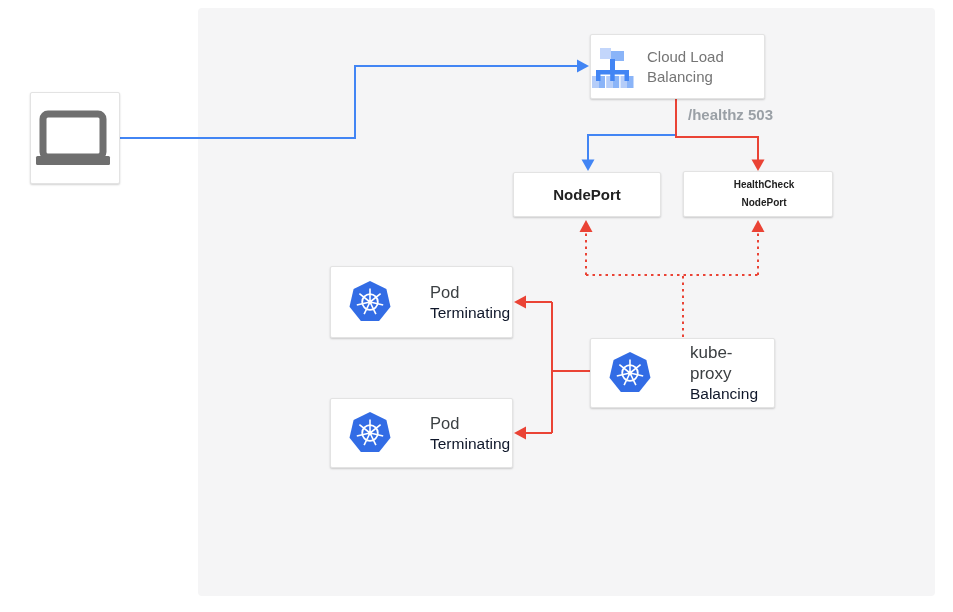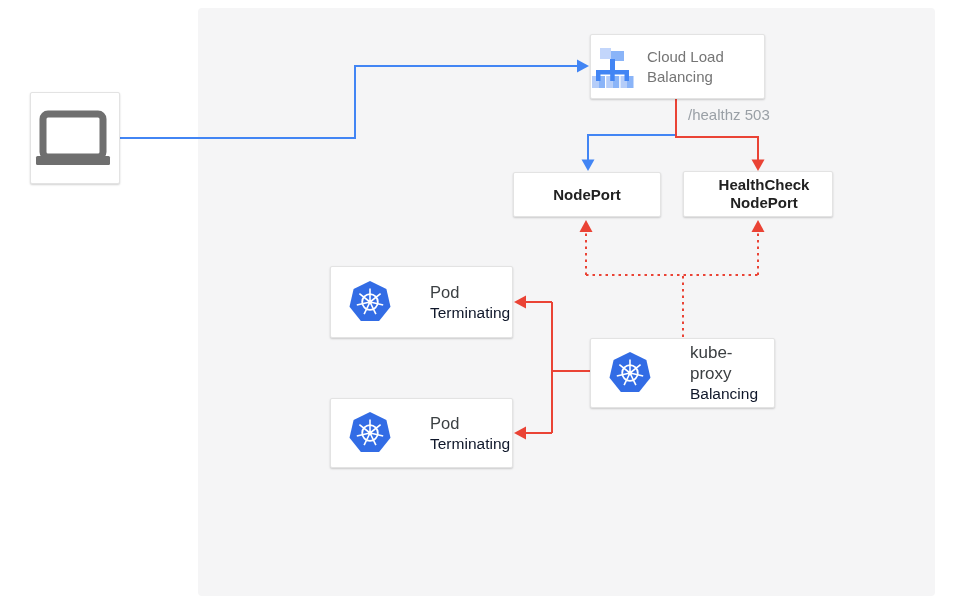--- a/index.html
+++ b/index.html
@@ -27,28 +27,28 @@
   .box{position:absolute;background:#fff;border:1px solid var(--box-border);
     box-shadow:0 1px 2px rgba(0,0,0,0.18);border-radius:2px;}
 
   .laptop-box{left:30px;top:92px;width:90px;height:92px;display:flex;
     align-items:center;justify-content:center;}
 
   .clb-box{left:590px;top:34px;width:175px;height:65px;display:flex;
     align-items:center;}
   .clb-text{margin-left:12px;font-size:15px;line-height:20px;color:var(--text-gray);}
 
-  .healthz{position:absolute;left:688px;top:106px;font-size:15px;font-weight:normal;
+  .healthz{position:absolute;left:688px;top:106px;font-size:15px;font-weight:bold;
     color:var(--label-gray);}
 
   .nodeport-box{left:513px;top:172px;width:148px;height:45px;display:flex;
     align-items:center;justify-content:center;font-size:15px;font-weight:bold;
     color:var(--text-dark);}
   .hc-box{left:683px;top:171px;width:150px;height:46px;display:flex;flex-direction:column;
-    align-items:center;justify-content:center;font-size:15px;font-weight:bold;
+    align-items:center;justify-content:center;font-size:10px;font-weight:bold;
     line-height:18px;color:var(--text-dark);text-align:left;padding-left:12px;}
 
   .entity{display:flex;align-items:center;padding-left:16px;gap:23px;}
   .entity .labels{margin-left:14px;}
   .entity .title{font-size:16.5px;color:#3c4043;line-height:21px;}
   .entity .subtitle{font-size:15.5px;color:#0f172a;line-height:20px;}
 
   .pod-box-1{left:330px;top:266px;width:183px;height:72px;}
   .pod-box-2{left:330px;top:398px;width:183px;height:70px;}
   .kubeproxy-box{left:590px;top:338px;width:185px;height:70px;}

